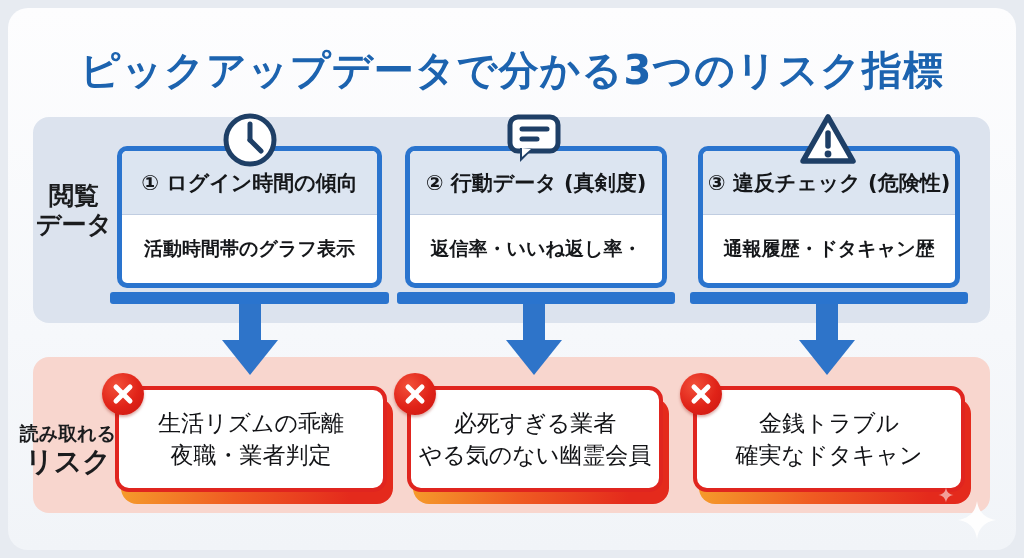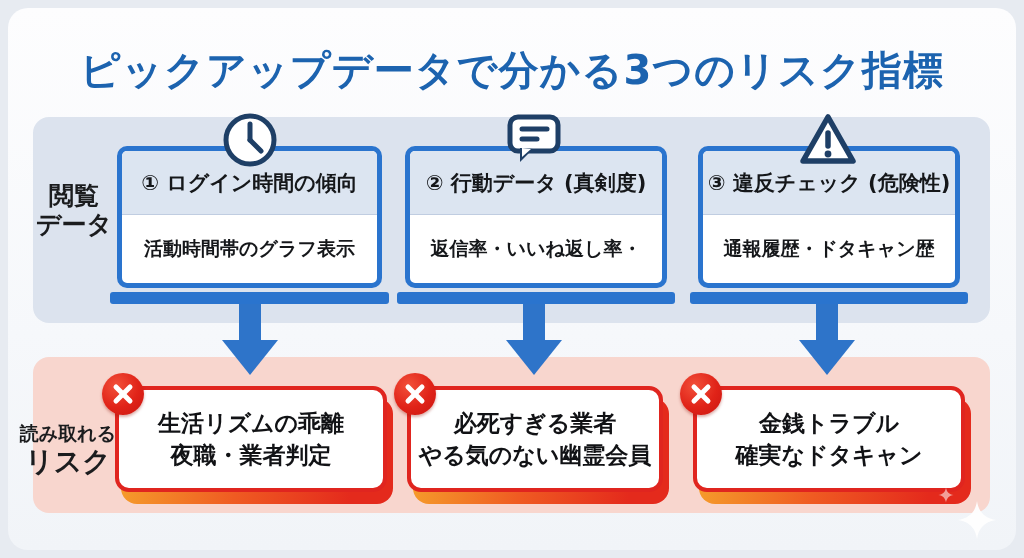--- a/index.html
+++ b/index.html
@@ -56,21 +56,21 @@
   .risk-box{position:absolute;top:386px;height:106px;}
   .risk-shadow{
     position:absolute;left:6px;top:12px;width:100%;height:100%;
     border-radius:16px;
     background:linear-gradient(100deg,#f6a42c 0%,#ef5b22 45%,#e42a1c 85%);
   }
   .risk-face{
     position:absolute;left:0;top:0;width:100%;height:100%;
     background:#ffffff;border:4px solid #e0251f;border-radius:14px;box-sizing:border-box;
     display:flex;flex-direction:column;align-items:center;justify-content:center;
-    font-size:23px;font-weight:bold;line-height:1.4;text-align:center;color:#111215;
+    font-size:23px;font-weight:normal;line-height:1.4;text-align:center;color:#111215;
   }
   .x-badge{
     position:absolute;left:-13px;top:-13px;width:42px;height:42px;border-radius:50%;
     background:radial-gradient(circle at 35% 30%,#f2503a 0%,#e02318 55%,#c91511 100%);
     display:flex;align-items:center;justify-content:center;
     box-shadow:0 2px 3px rgba(150,20,10,.35);
   }
   .sparkle{position:absolute;left:957px;top:500px;opacity:.96;}
   .sparkle-small{position:absolute;left:938px;top:487px;opacity:.55;}
 </style>

